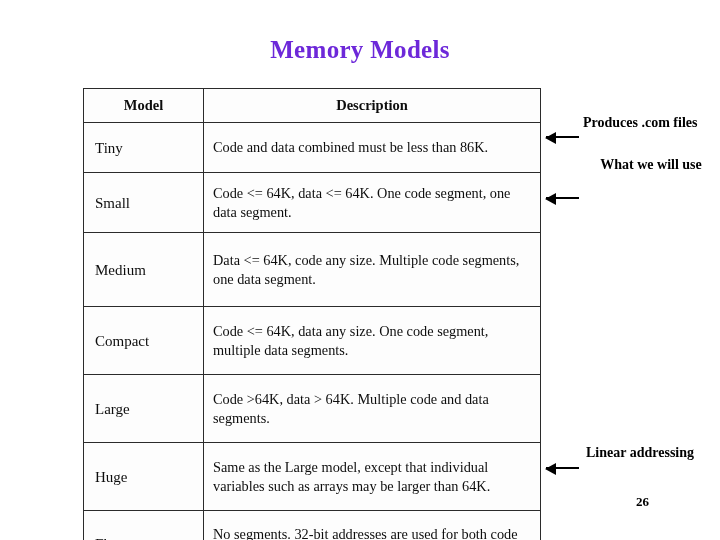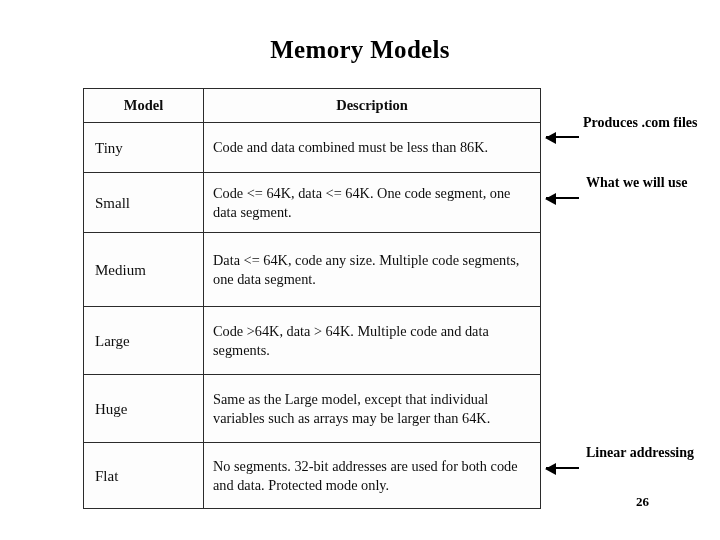--- a/index.html
+++ b/index.html
@@ -22,21 +22,21 @@
   }
   #title {
     position: absolute;
     left: 0;
     top: 36px;
     width: 720px;
     text-align: center;
     font-size: 25px;
     font-weight: bold;
     font-family: "Liberation Serif", serif;
-    color: #000000;
+    color: #6d28d9;
     letter-spacing: 0.3px;
   }
   
   #table-wrap {
     position: absolute;
     left: 63px;
     top: 80px;
     width: 496px;
     height: 424px;
     background: #ffffff;
@@ -102,21 +102,21 @@
     position: absolute;
     left: -1px;
     top: -6px;
     width: 0; height: 0;
     border-top: 6px solid transparent;
     border-bottom: 6px solid transparent;
     border-right: 11px solid #000000;
   }
   #callout-com { left: 583px; top: 115px; width: 135px; }
   #arrow-com { left: 546px; top: 136px; width: 33px; }
-  #callout-use { left: 586px; top: 175px; width: 130px; }
+  #callout-use { left: 586px; top: 157px; width: 130px; text-align: center; }
   #arrow-use { left: 546px; top: 197px; width: 33px; }
   #callout-linear { left: 586px; top: 445px; width: 125px; }
   #arrow-linear { left: 546px; top: 467px; width: 33px; }
 
   #page-number {
     position: absolute;
     left: 636px;
     top: 494px;
     font-family: "Liberation Serif", serif;
     font-size: 13px;
@@ -145,20 +145,24 @@
           <td class="desc">Code and data combined must be less than 86K.</td>
         </tr>
         <tr class="r-small">
           <td class="model">Small</td>
           <td class="desc">Code &lt;= 64K, data &lt;= 64K. One code segment, one data segment.</td>
         </tr>
         <tr class="r-medium">
           <td class="model">Medium</td>
           <td class="desc">Data &lt;= 64K, code any size. Multiple code segments, one data segment.</td>
         </tr>
+        <tr class="r-compact">
+          <td class="model">Compact</td>
+          <td class="desc">Code &lt;= 64K, data any size. One code segment, multiple data segments.</td>
+        </tr>
         <tr class="r-large">
           <td class="model">Large</td>
           <td class="desc">Code &gt;64K,  data &gt; 64K. Multiple code and data segments.</td>
         </tr>
         <tr class="r-huge">
           <td class="model">Huge</td>
           <td class="desc">Same as the Large model, except that individual variables such as arrays may be larger than 64K.</td>
         </tr>
         <tr class="r-flat">
           <td class="model">Flat</td>

